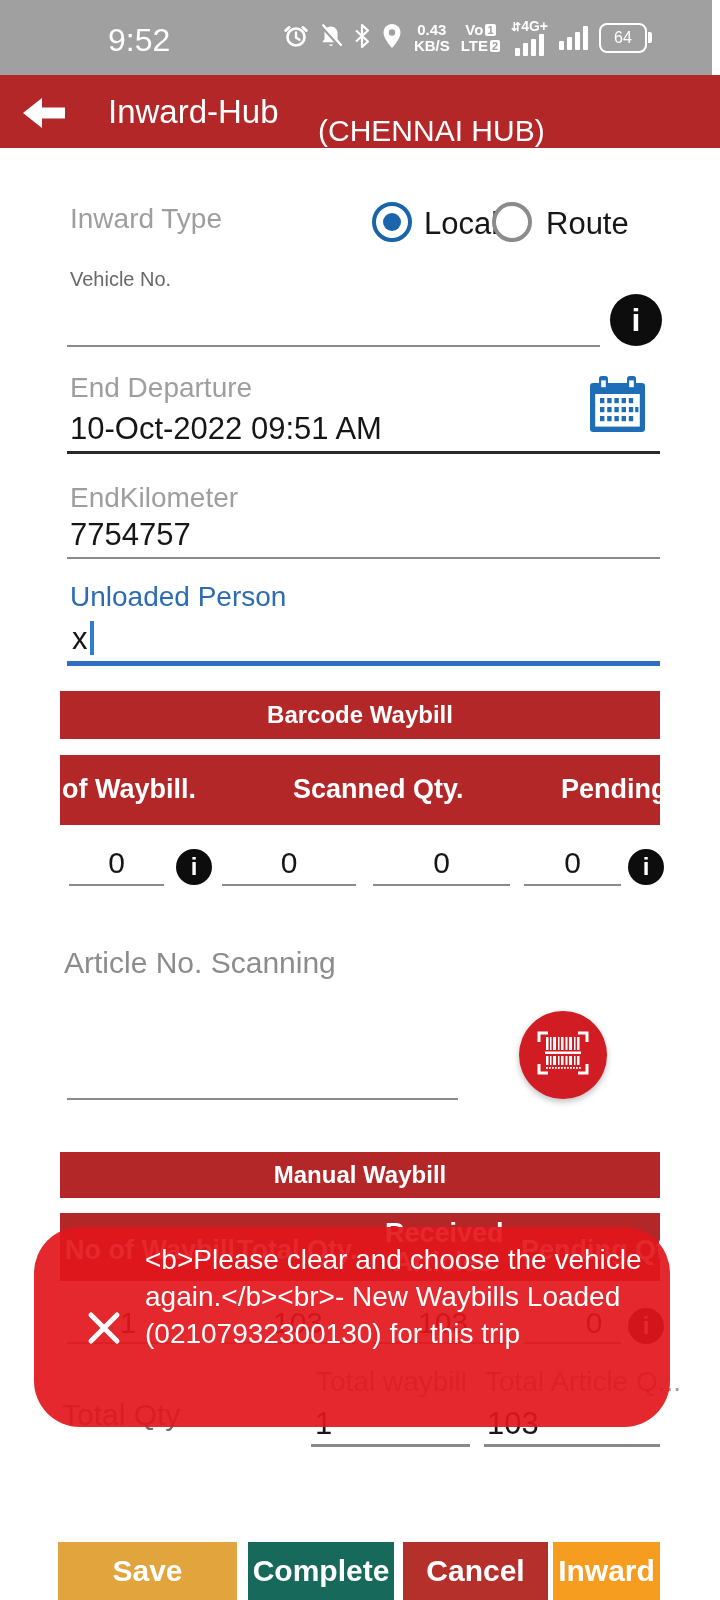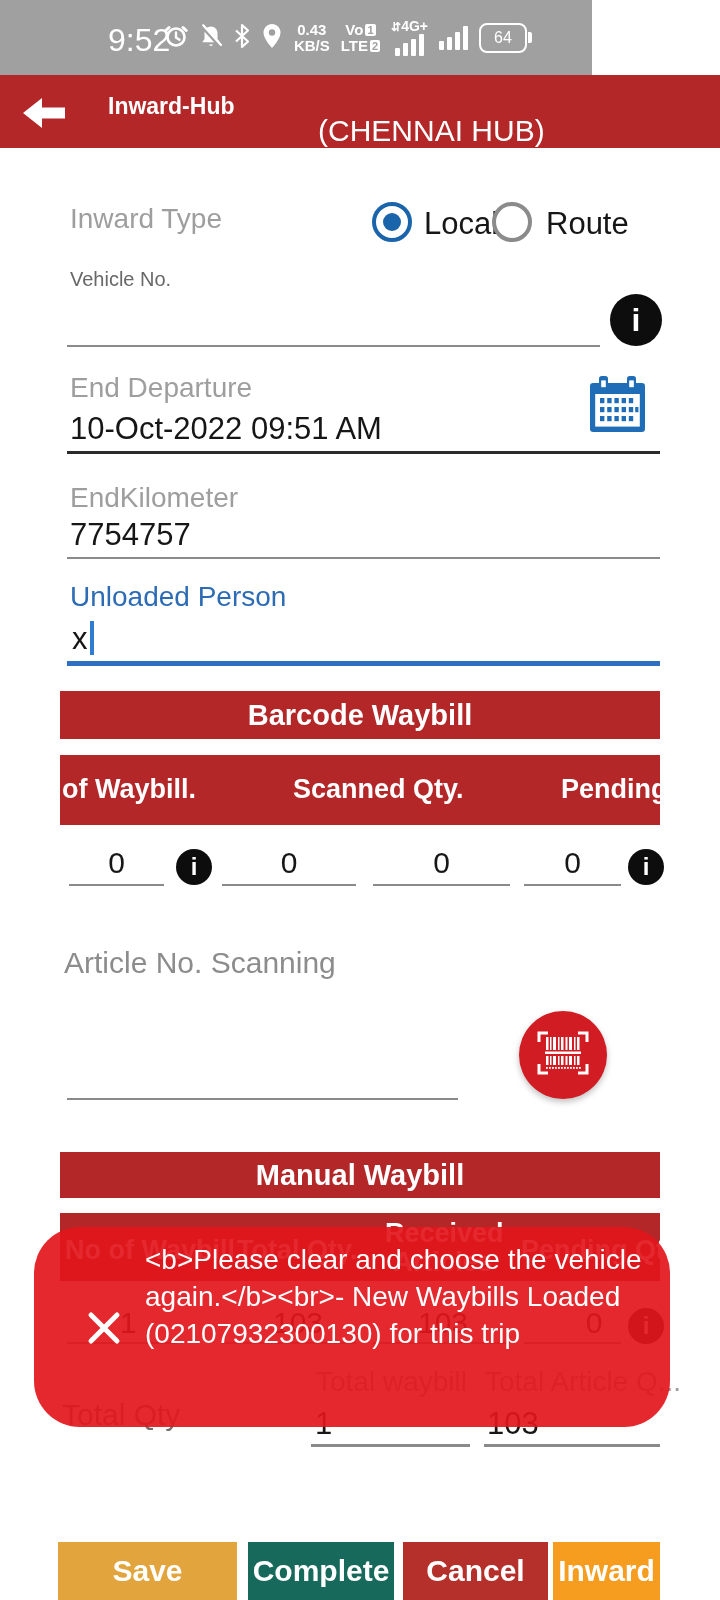--- a/index.html
+++ b/index.html
@@ -1,56 +1,56 @@
 <!DOCTYPE html>
 <html><head>
 <meta charset="utf-8">
 <style>
   html,body{margin:0;padding:0;background:#ffffff;}
   .screen{position:relative;width:720px;height:1600px;background:#ffffff;overflow:hidden;
           font-family:"Liberation Sans",sans-serif;color:#161616;}
   .abs{position:absolute;}
   
-  .statusbar{left:0;top:0;width:592px;height:75px;background:#a0a0a0;}
+  .statusbar{left:0;top:0;width:712px;height:75px;background:#a0a0a0;}
   .sb-time{left:108px;top:22px;font-size:32px;color:#ffffff;}
   .sb-icons{top:0;right:60px;height:75px;display:flex;align-items:center;gap:11px;justify-content:space-between;}
   .sb-stack{display:flex;flex-direction:column;align-items:center;color:#fff;
             font-size:15px;font-weight:bold;line-height:16px;}
   .simbox{display:inline-block;border:0;background:#fff;color:#a0a0a0;font-size:11px;
           line-height:12px;padding:0 2px;margin-left:2px;border-radius:2px;font-weight:bold;}
   .sig{display:flex;flex-direction:column;align-items:center;}
   .sig-top{color:#fff;font-size:14px;font-weight:bold;line-height:14px;}
   .bars{display:flex;align-items:flex-end;gap:3px;height:22px;}
   .bars i{display:block;width:5px;background:#fff;border-radius:1px;}
   .battery{display:flex;align-items:center;}
   .batt-body{width:44px;height:26px;border:2px solid #fff;border-radius:8px;display:flex;
              align-items:center;justify-content:center;color:#fff;font-size:16px;}
   .batt-nub{width:4px;height:11px;background:#fff;border-radius:0 2px 2px 0;margin-left:1px;}
   
   .appbar{left:0;top:75px;width:720px;height:73px;background:#b32728;}
   .back{left:23px;top:96px;width:42px;height:34px;cursor:pointer;}
-  .title{left:108px;top:93px;font-size:23px;font-weight:bold;color:#fff;}
+  .title{left:108px;top:93px;font-size:33px;font-weight:normal;color:#fff;}
   .subtitle{left:318px;top:96px;font-size:30px;color:#fff;margin-top:18px;}
   
   .lbl{font-size:28px;color:#9e9e9e;}
   .lbl-dark{font-size:20px;color:#686868;}
   .val{font-size:31px;color:#161616;}
   .uline{height:2px;background:#8a8a8a;}
   .radio{width:40px;height:40px;border-radius:50%;box-sizing:border-box;background:#fff;}
   .radio.sel{border:4px solid #1a64ab;}
   .radio.unsel{border:4px solid #8b8b8b;}
   .radio .dot{position:absolute;left:50%;top:50%;width:18px;height:18px;margin:-9px 0 0 -9px;
               border-radius:50%;background:#1a64ab;}
   .info{width:36px;height:36px;border-radius:50%;background:#0d0d0d;color:#fff;display:flex;
         align-items:center;justify-content:center;font-size:24px;font-weight:bold;cursor:pointer;}
   .info.big{width:52px;height:52px;font-size:32px;}
   .cursor{display:inline-block;width:4px;height:34px;background:#2f7cd0;vertical-align:-6px;margin-left:2px;}
   
   .banner{left:60px;width:600px;background:#b32728;color:#fff;display:flex;align-items:center;
-          justify-content:center;font-weight:bold;font-size:29px;}
+          justify-content:center;font-weight:bold;font-size:24px;}
   .band{left:60px;width:600px;background:#b32728;color:#fff;overflow:hidden;}
   .bandlbl{position:absolute;font-size:27px;font-weight:bold;color:#fff;white-space:nowrap;}
   .cellval{position:absolute;font-size:30px;color:#161616;text-align:center;}
   
   .toast{left:34px;top:1227px;width:636px;height:200px;border-radius:46px;
          background:rgba(226,22,28,0.92);z-index:50;}
   .toast-x{position:absolute;left:50px;top:81px;width:40px;height:40px;cursor:pointer;}
   .toast-msg{position:absolute;left:111px;top:14px;width:505px;color:#fff;font-size:28px;line-height:37px;}
   
   .btn{top:1542px;height:58px;color:#fff;font-weight:bold;font-size:30px;display:flex;

